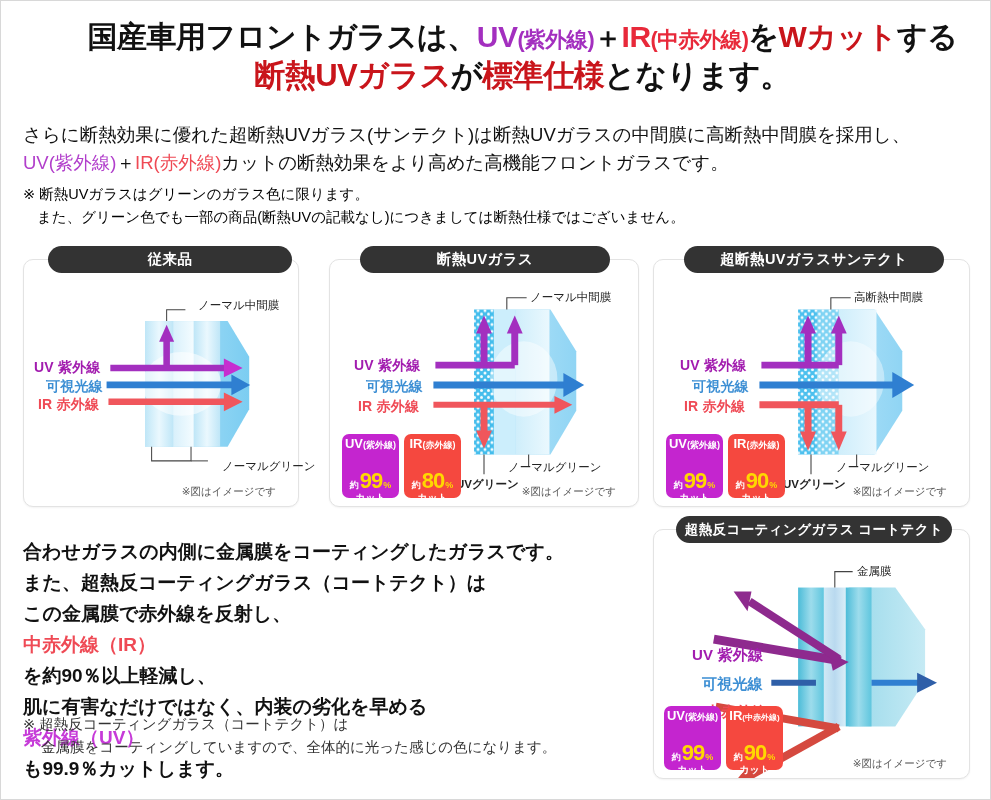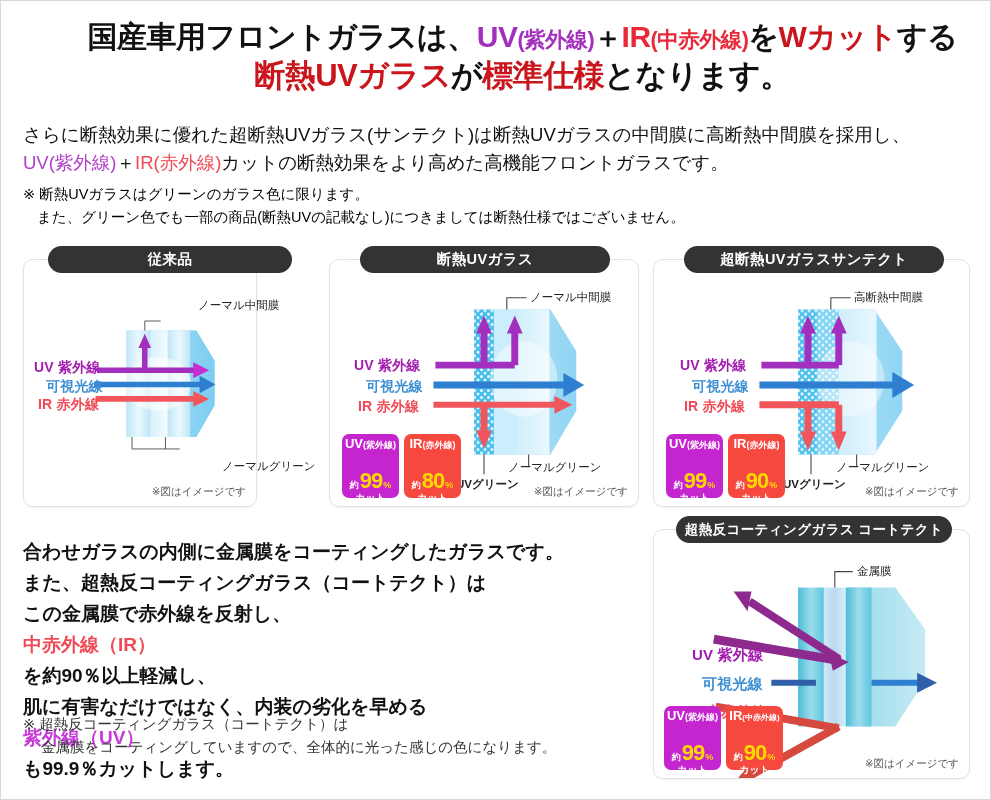--- a/index.html
+++ b/index.html
@@ -50,21 +50,21 @@
     border-radius:10px;box-sizing:border-box;
     box-shadow:0 1px 2px rgba(0,0,0,0.05);
   }
   .pill{
     position:absolute;top:-14px;height:27px;line-height:27px;
     background:#333333;color:#fff;border-radius:14px;
     font-size:14.5px;font-weight:bold;text-align:center;
     letter-spacing:0.4px;white-space:nowrap;z-index:4;
   }
   .imgnote{
-    position:absolute;right:10px;bottom:7px;
+    position:absolute;right:22px;bottom:7px;
     font-size:10.5px;color:#555;white-space:nowrap;
   }
 
   
   .canvas{position:absolute;left:0;top:0;width:100%;height:100%;}
 
   
   .ray-lbl{
     position:absolute;font-size:14px;font-weight:bold;white-space:nowrap;
     letter-spacing:0.2px;
@@ -131,21 +131,21 @@
   <div class="para">
     <span>さらに断熱効果に優れた超断熱UVガラス(サンテクト)は断熱UVガラスの中間膜に高断熱中間膜を採用し、</span>
     <span class="l2"><span class="p-uv">UV(紫外線)</span><span class="p-plus">＋</span><span class="p-ir">IR(赤外線)</span><span>カットの断熱効果をより高めた高機能フロントガラスです。</span></span>
   </div>
 
   <div class="note">
     <span>※ 断熱UVガラスはグリーンのガラス色に限ります。</span>
     <span class="n2">また、グリーン色でも一部の商品(断熱UVの記載なし)につきましては断熱仕様ではございません。</span>
   </div>
 
-  <div class="panel" style="left:22px;top:258px;width:234px;height:248px;">
+  <div class="panel" style="left:22px;top:258px;width:276px;height:248px;">
     <div class="pill" style="left:24px;width:244px;">従来品</div>
 
     <svg class="canvas" viewBox="0 0 292 248">
       <defs>
         <linearGradient id="g1a" x1="0" y1="0" x2="1" y2="0">
           <stop offset="0" stop-color="#bfe6f7"></stop>
             <stop offset="0.5" stop-color="#eaf8fe"></stop>
             <stop offset="1" stop-color="#bfe6f7"></stop>
         </linearGradient>
         <linearGradient id="g1b" x1="0" y1="0" x2="1" y2="0">

